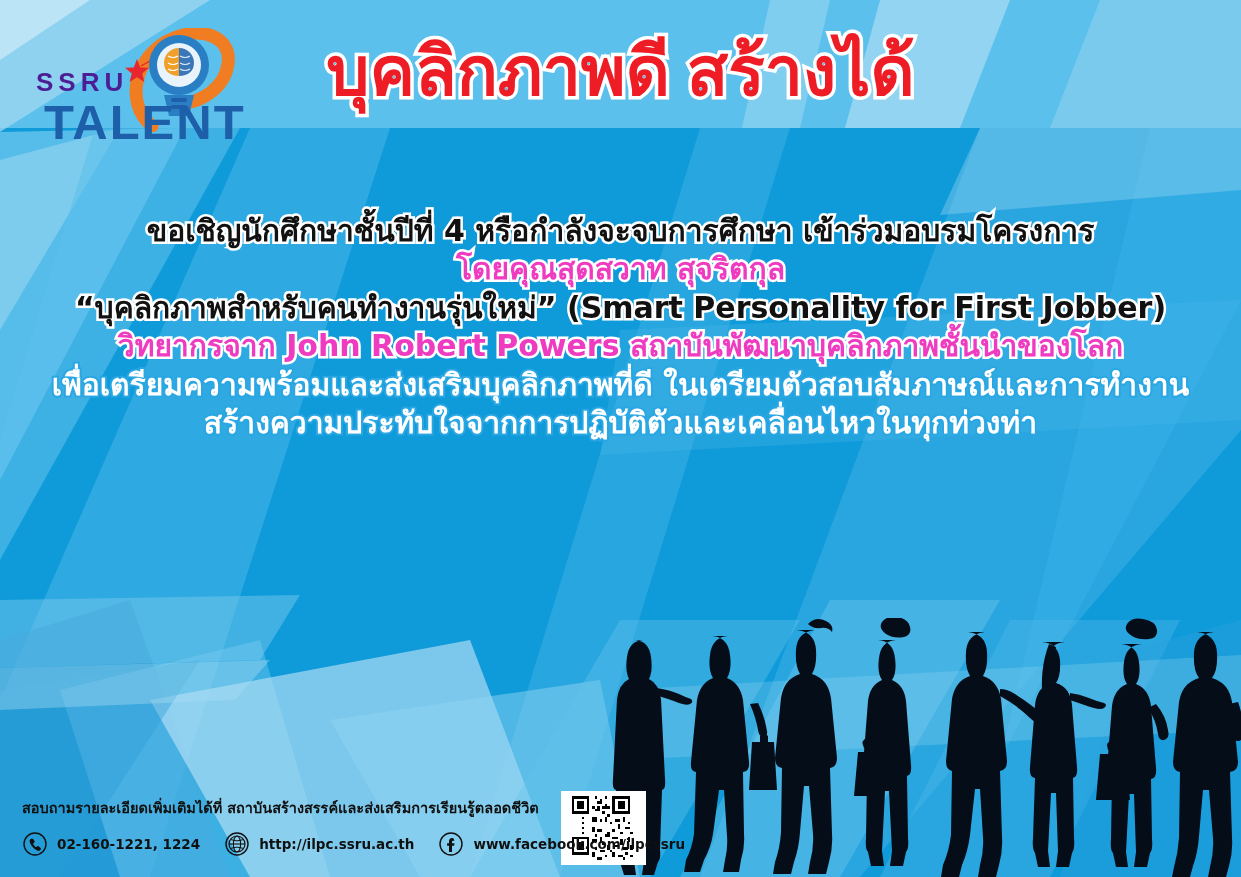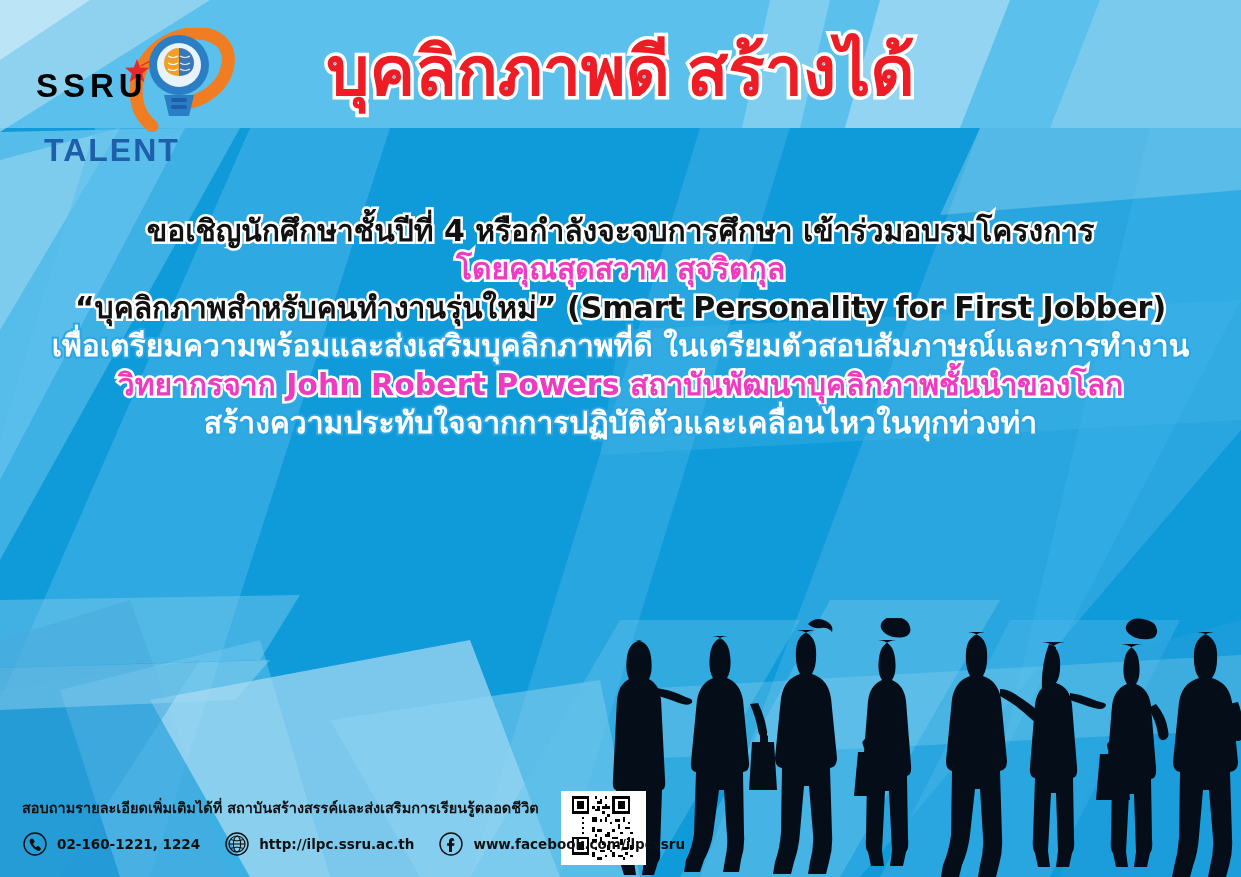--- a/index.html
+++ b/index.html
@@ -20,27 +20,27 @@
   .bg-base      { position:absolute; inset:0; background:#0f9ad9; }
   .bg-shape     { position:absolute; }
 
   
   #logo { position:absolute; left:28px; top:22px; width:225px; height:110px; }
   .logo-swoosh { position:absolute; left:88px; top:6px; width:120px; height:104px; }
   .logo-bulb   { position:absolute; left:116px; top:10px; width:70px; height:90px; }
   .logo-star   { position:absolute; left:96px; top:36px; width:26px; height:26px; }
   .logo-ssru {
     position:absolute; left:8px; top:45px;
-    font-size:33px; font-weight:bold; letter-spacing:5px;
-    color:#000000; font-family:"Liberation Sans", sans-serif;
+    font-size:26px; font-weight:bold; letter-spacing:5px;
+    color:#4c1d95; font-family:"Liberation Sans", sans-serif;
   }
   .logo-talent {
     position:absolute; left:16px; top:72px;
-    font-size:32px; font-weight:bold; letter-spacing:2px;
-    color:#1d5fa8; font-family:"Liberation Sans", sans-serif;margin-top:38px;
+    font-size:49px; font-weight:bold; letter-spacing:2px;
+    color:#1d5fa8; font-family:"Liberation Sans", sans-serif;
   }
 
   
   #headline {
     position:absolute; left:0; top:38px; width:1241px;
     text-align:center;
     font-family:Liberation Serif, serif;
     font-size:68px; font-weight:bold;
     color:#ee1c25;
     line-height:1.0;
@@ -205,22 +205,22 @@
     <div class="logo-ssru">SSRU</div>
     <div class="logo-talent">TALENT</div>
   </div>
 
   <div id="headline">บุคลิกภาพดี สร้างได้</div>
 
   <div id="body-block">
     <div class="bline dark">ขอเชิญนักศึกษาชั้นปีที่ 4 หรือกำลังจะจบการศึกษา เข้าร่วมอบรมโครงการ</div>
     <div class="bline pink">โดยคุณสุดสวาท สุจริตกุล</div>
     <div class="bline dark">“บุคลิกภาพสำหรับคนทำงานรุ่นใหม่” (Smart Personality for First Jobber)</div>
+    <div class="bline pink">วิทยากรจาก John Robert Powers สถาบันพัฒนาบุคลิกภาพชั้นนำของโลก</div>
     <div class="bline white">เพื่อเตรียมความพร้อมและส่งเสริมบุคลิกภาพที่ดี ในเตรียมตัวสอบสัมภาษณ์และการทำงาน</div>
-    <div class="bline pink">วิทยากรจาก John Robert Powers สถาบันพัฒนาบุคลิกภาพชั้นนำของโลก</div>
     <div class="bline white">สร้างความประทับใจจากการปฏิบัติตัวและเคลื่อนไหวในทุกท่วงท่า</div>
   </div>
 
 
   <svg id="silhouettes" viewBox="0 0 641 259" preserveAspectRatio="none">
     <g fill="#050d18">
 
       <path d="M43,22 q-14,1 -16,17 q-2,14 2,22 q-10,5 -12,20 l-4,80 q-1,10 3,11 l2,60 q-1,9 2,12 l4,13 l12,0 l-2,-14 l3,-58 l4,0 l3,58 l-2,14 l12,0 l4,-13 q3,-3 2,-12 l2,-60 q4,-1 3,-11 l-4,-80 q-2,-15 -12,-20 q4,-8 2,-22 q-2,-16 -16,-17 z"></path>
       <path d="M55,77 q14,4 24,8 q8,3 11,1 q4,-2 1,-5 q-6,-2 -12,-5 q-9,-4 -22,-6 z"></path>
 

